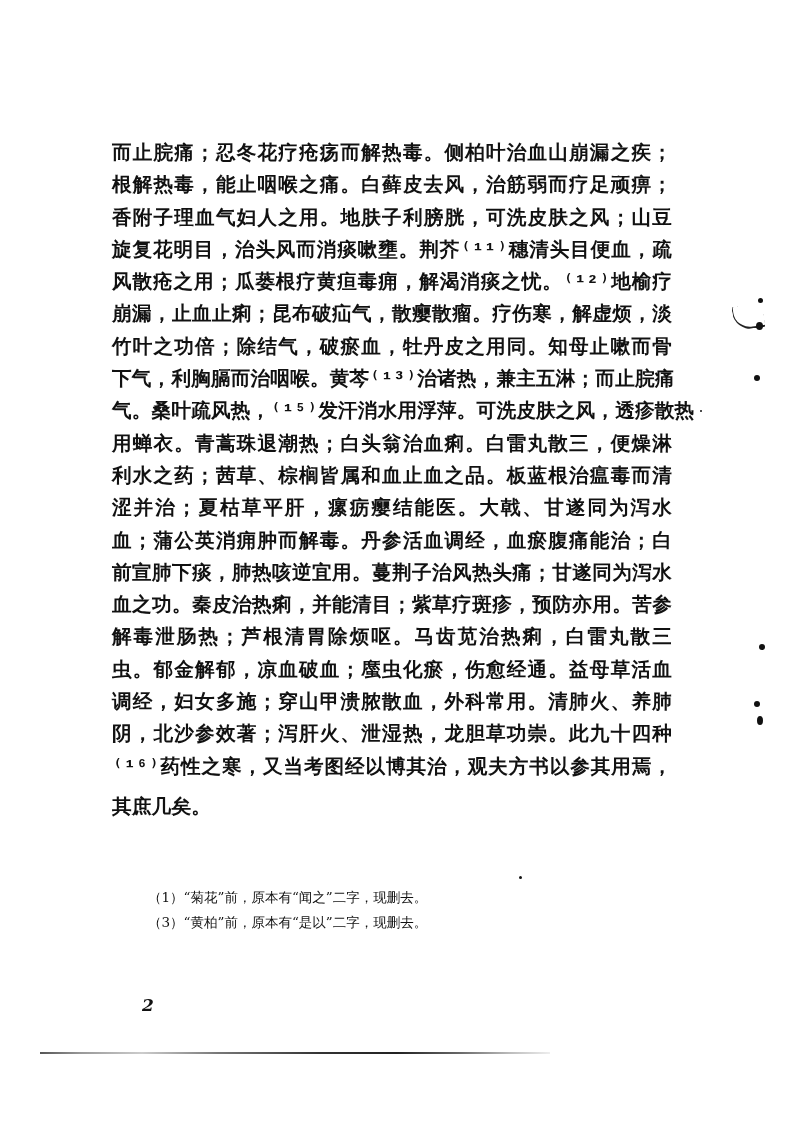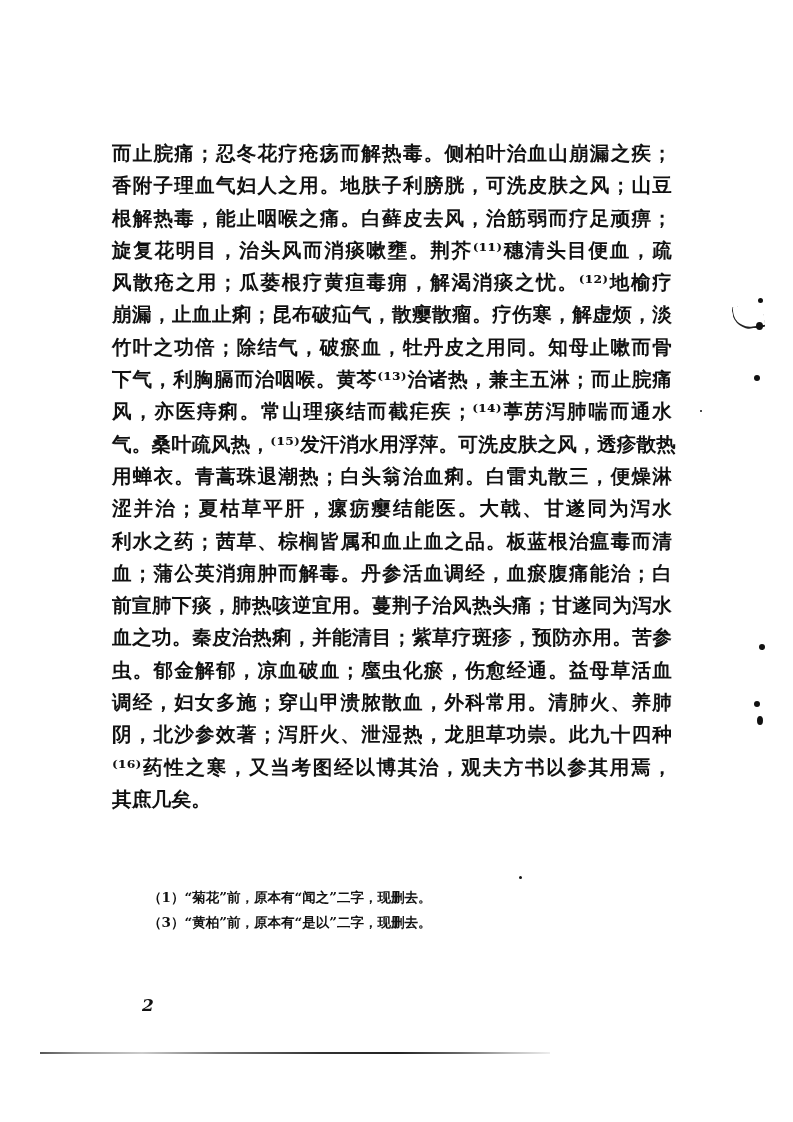--- a/index.html
+++ b/index.html
@@ -1,54 +1,54 @@
 <!DOCTYPE html>
 <html><head>
 <meta charset="utf-8">
 <style>
   html, body { margin: 0; padding: 0; background: #ffffff; }
   body { width: 793px; height: 1122px; position: relative; overflow: hidden;
          font-family: "DejaVu Serif", "Liberation Serif", serif; color: #111; }
   .page { position: absolute; left: 0; top: 0; width: 793px; height: 1122px; background: #fff; }
-  .body-text { position: absolute; left: 112px; top: 138px; width: 560px; }
+  .body-text { position: absolute; left: 112px; top: 138px; width: 560px; font-family: Liberation Mono, monospace; }
   .line { height: 32.3px; line-height: 32.3px; font-size: 19.6px; font-weight: bold;
           white-space: nowrap; letter-spacing: 0.2px; text-align: justify; text-align-last: justify; }
-  .line.last { text-align-last: left; }
+  .line.last { text-align-last: left; margin-top: 8px; }
   .footnotes { position: absolute; left: 148px; top: 885px; width: 420px; }
-  .fn { height: 24.5px; line-height: 24.5px; font-size: 13.5px; font-weight: bold; white-space: nowrap; }
+  .fn { height: 24.5px; line-height: 24.5px; font-size: 13.5px; font-weight: normal; white-space: nowrap; }
   .page-number { position: absolute; left: 142px; top: 995px; font-size: 17px; font-style: italic; font-weight: bold;
                  font-family: "DejaVu Serif", serif; }
   .scan-rule { position: absolute; left: 40px; top: 1052px; width: 510px; height: 2px;
                background: linear-gradient(90deg, #555 0%, #999 8%, #ccc 20%, #777 35%, #333 55%, #222 70%, #666 82%, #bbb 92%, #eee 100%); }
   .speck { position: absolute; background: #111; border-radius: 50%; }
   .mark-curve { position: absolute; left: 733px; top: 305px; width: 30px; height: 22px;
                 border-left: 1.5px solid #222; border-bottom: 2px solid #222; border-bottom-left-radius: 18px; transform: rotate(-8deg); }
 </style>
 </head>
 <body>
 
 <div class="page">
 
   <div class="body-text">
     <div class="line">而止脘痛；忍冬花疗疮疡而解热毒。侧柏叶治血山崩漏之疾；</div>
+    <div class="line">根解热毒，能止咽喉之痛。白藓皮去风，治筋弱而疗足顽痹；</div>
     <div class="line">香附子理血气妇人之用。地肤子利膀胱，可洗皮肤之风；山豆</div>
-    <div class="line">根解热毒，能止咽喉之痛。白藓皮去风，治筋弱而疗足顽痹；</div>
     <div class="line">旋复花明目，治头风而消痰嗽壅。荆芥⁽¹¹⁾穗清头目便血，疏</div>
     <div class="line">风散疮之用；瓜蒌根疗黄疸毒痈，解渴消痰之忧。⁽¹²⁾地榆疗</div>
     <div class="line">崩漏，止血止痢；昆布破疝气，散瘿散瘤。疗伤寒，解虚烦，淡</div>
     <div class="line">竹叶之功倍；除结气，破瘀血，牡丹皮之用同。知母止嗽而骨</div>
     <div class="line">下气，利胸膈而治咽喉。黄芩⁽¹³⁾治诸热，兼主五淋；而止脘痛</div>
-    <div class="line">风，亦医痔痢。常山理痰结而截疟疾；⁽¹⁴⁾葶苈泻肺喘而通水</div>
     <div class="line">气。桑叶疏风热，⁽¹⁵⁾发汗消水用浮萍。可洗皮肤之风，透疹散热</div>
     <div class="line">用蝉衣。青蒿珠退潮热；白头翁治血痢。白雷丸散三，便燥淋</div>
+    <div class="line">利水之药；茜草、棕榈皆属和血止血之品。板蓝根治瘟毒而清</div>
     <div class="line">涩并治；夏枯草平肝，瘰疬瘿结能医。大戟、甘遂同为泻水</div>
-    <div class="line">利水之药；茜草、棕榈皆属和血止血之品。板蓝根治瘟毒而清</div>
     <div class="line">血；蒲公英消痈肿而解毒。丹参活血调经，血瘀腹痛能治；白</div>
     <div class="line">前宣肺下痰，肺热咳逆宜用。蔓荆子治风热头痛；甘遂同为泻水</div>
     <div class="line">血之功。秦皮治热痢，并能清目；紫草疗斑疹，预防亦用。苦参</div>
+    <div class="line">解毒泄肠热；芦根清胃除烦呕。马齿苋治热痢，白雷丸散三</div>
     <div class="line">虫。郁金解郁，凉血破血；䗪虫化瘀，伤愈经通。益母草活血</div>
     <div class="line">调经，妇女多施；穿山甲溃脓散血，外科常用。清肺火、养肺</div>
     <div class="line">阴，北沙参效著；泻肝火、泄湿热，龙胆草功崇。此九十四种</div>
     <div class="line">⁽¹⁶⁾药性之寒，又当考图经以博其治，观夫方书以参其用焉，</div>
     <div class="line last">其庶几矣。</div>
   </div>
 
   <div class="footnotes">
     <div class="fn">（1）“菊花”前，原本有“闻之”二字，现删去。</div>
     <div class="fn">（3）“黄柏”前，原本有“是以”二字，现删去。</div>

